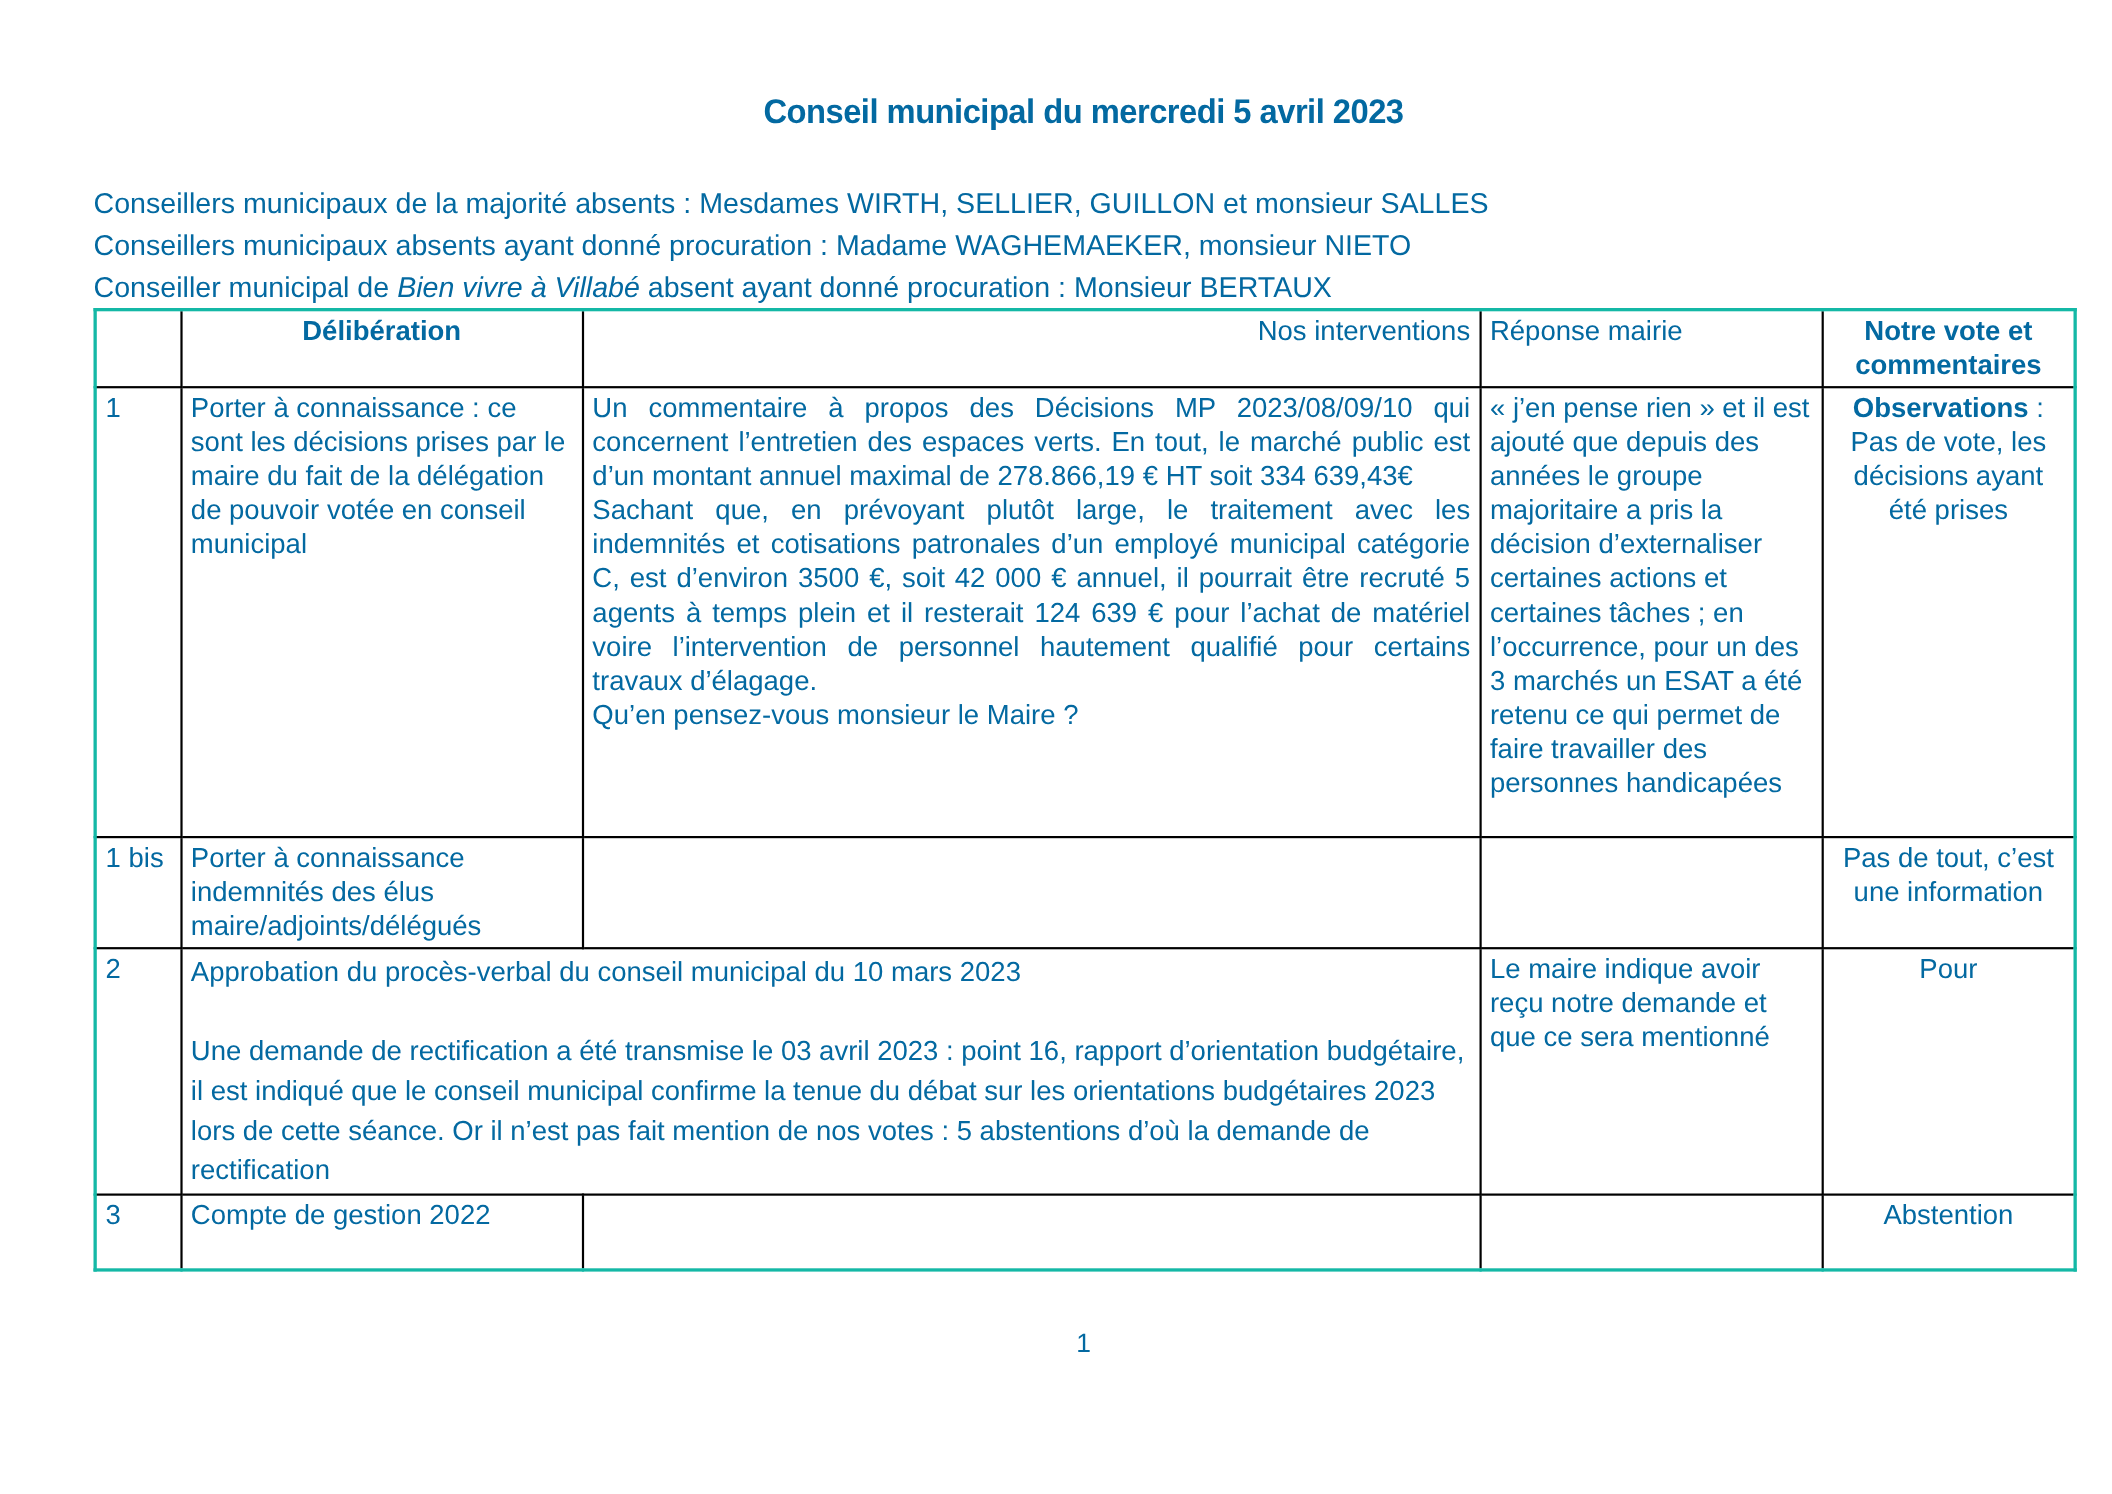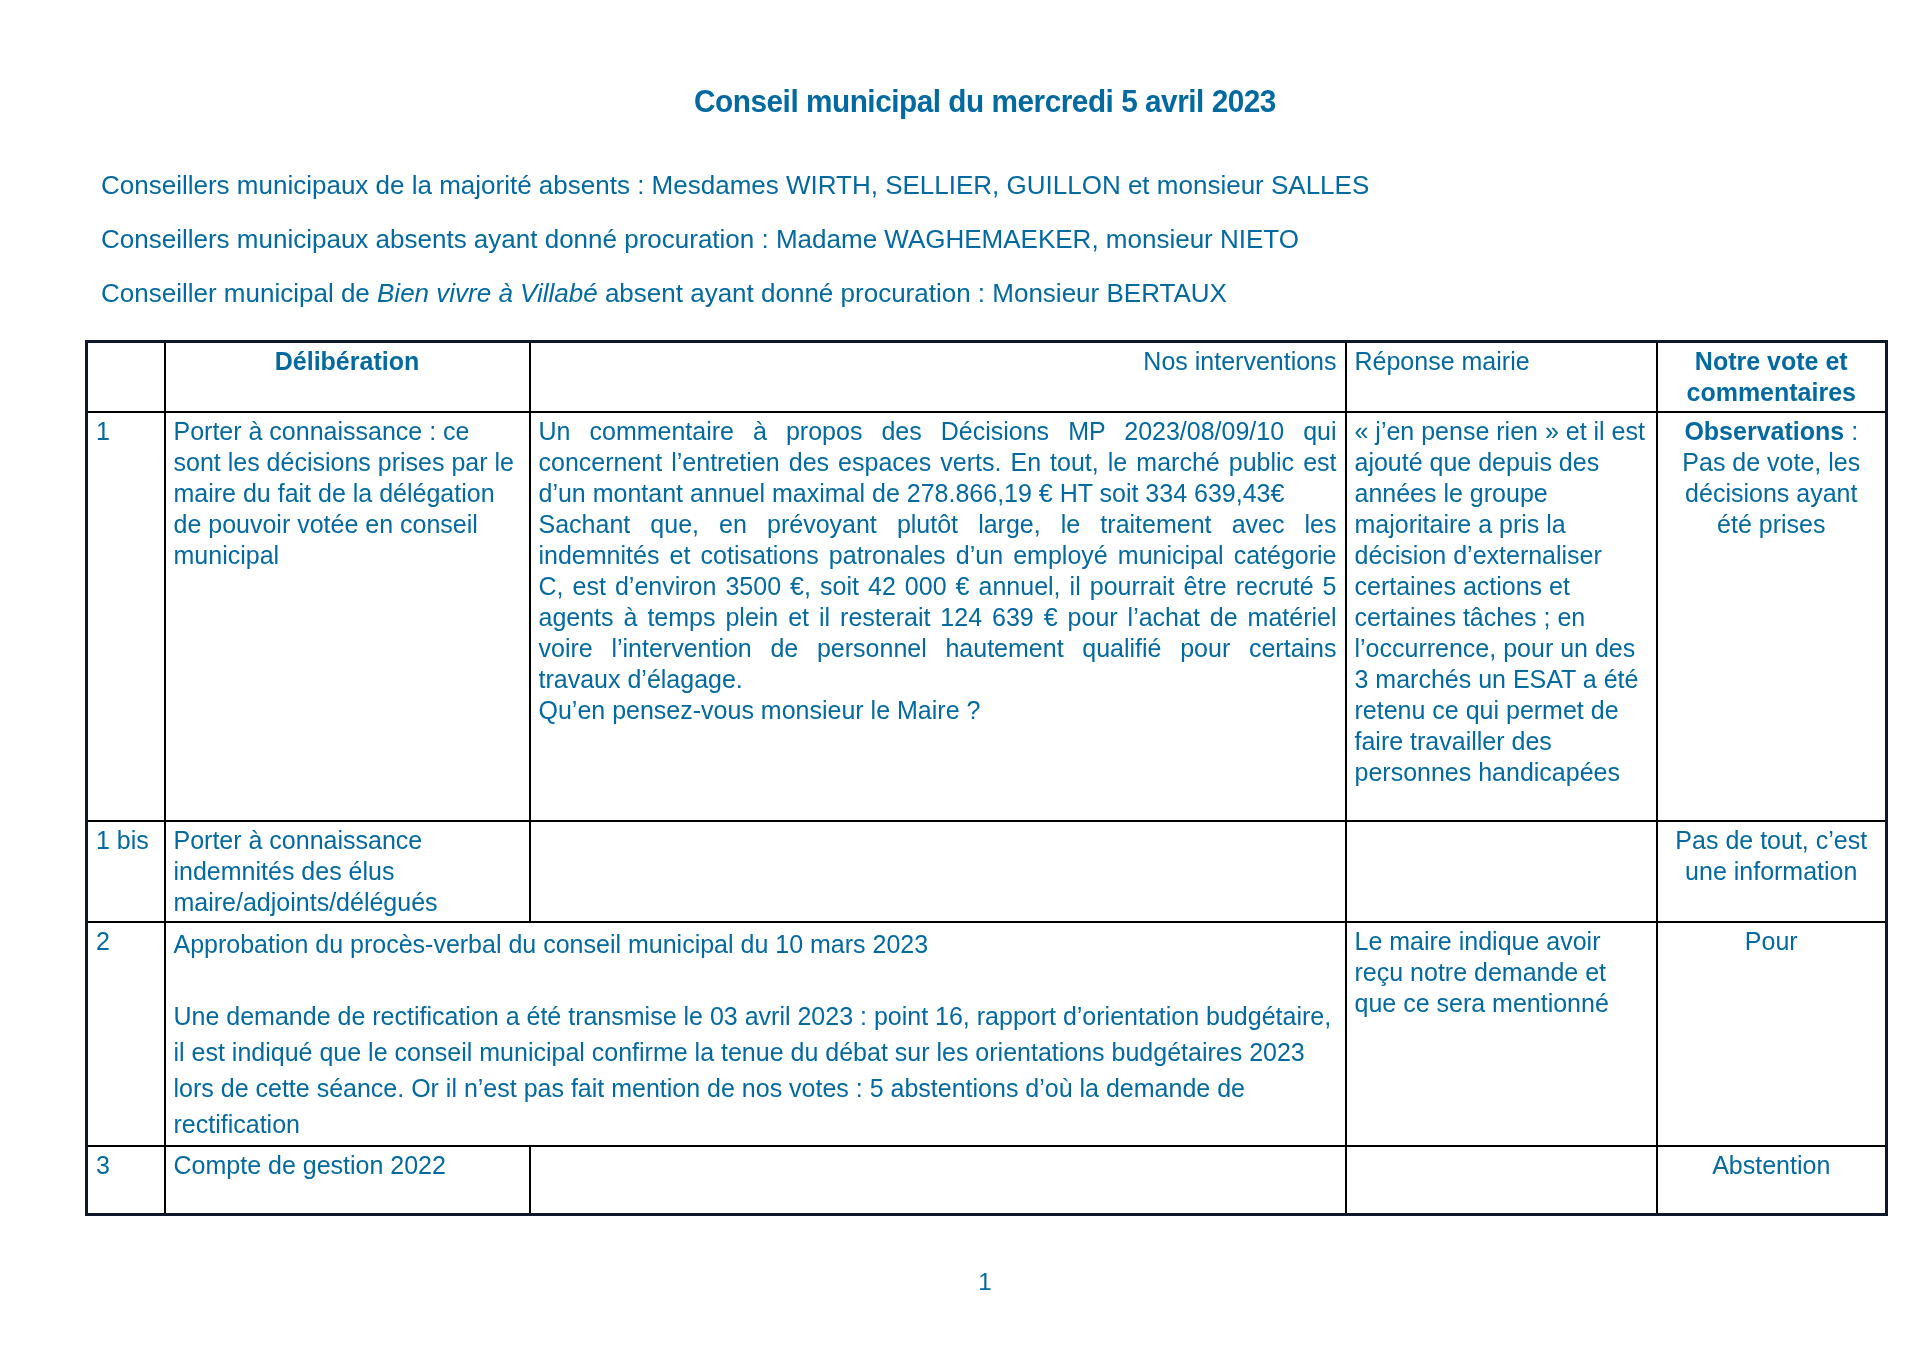--- a/index.html
+++ b/index.html
@@ -26,30 +26,29 @@
     font-weight: 900;
     letter-spacing: -0.5px;
     transform: scaleX(0.96);
     transform-origin: center;
   }
   .intro {
     margin-top: 46px;
     width: 1800px;
   }
   .intro p {
-    margin: 16px;
+    margin: 0;
     font-size: 26px;
     line-height: 38px;
   }
   table.main {
-    margin-top: 28px;
     width: 1800px;
     table-layout: fixed;
     border-collapse: collapse;
-    border: 3px solid #0f172a;
+    border: 3px solid #14b8a6;
   }
   table.main td {
     border: 2px solid #000;
     vertical-align: top;
     padding: 3px 8px;
     font-size: 25px;
     line-height: 31px;
     overflow: hidden;
   }
   td p { margin: 0; }

